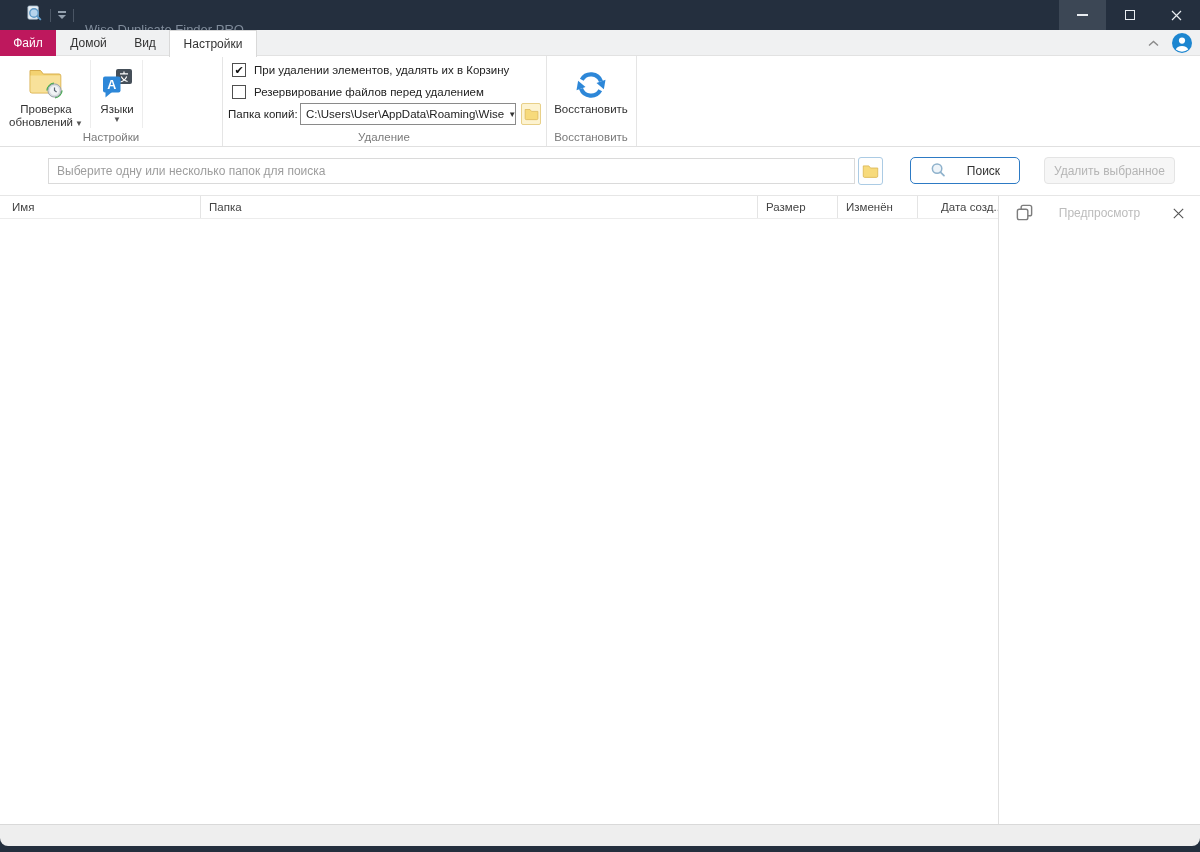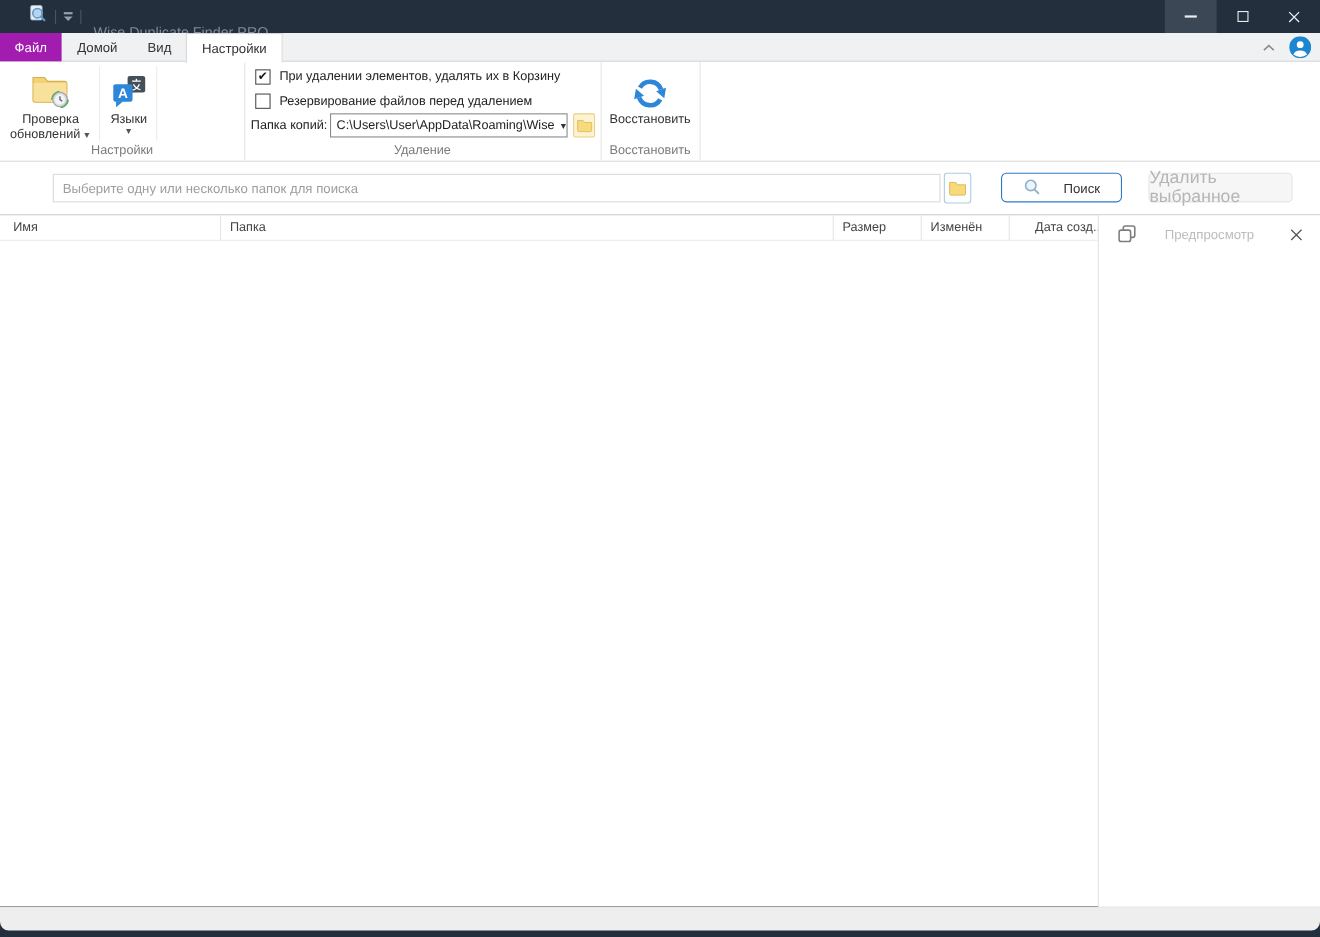--- a/index.html
+++ b/index.html
@@ -17,21 +17,21 @@
   .tb-title { color:#7f8b9a; font-size:13px; margin-left:4px; white-space:nowrap;margin-top:28px; }
   .tb-controls { position:absolute; right:0; top:0; height:30px; display:flex; }
   .tb-btn { width:47px; height:30px; display:flex; align-items:center; justify-content:center; cursor:pointer; }
   .tb-btn.min { background:#3c4755; }
   .min-line { width:11px; height:2px; background:#e9edf1; }
   .max-box { width:10px; height:10px; border:1px solid #e9edf1; }
 
   
   .tabrow { position:absolute; top:30px; left:0; width:1200px; height:26px; background:#f0f1f2; border-bottom:1px solid #e2e2e2; display:flex; }
   .tab { height:26px; display:flex; align-items:center; justify-content:center; font-size:12px; color:#333; cursor:pointer; }
-  .tab.file { width:56px; background:#a21caf; color:#fff; }
+  .tab.file { width:56px; background:#be185d; color:#fff; }
   .tab.home { width:65px; }
   .tab.view { width:48px; }
   .tab.active { width:88px; background:#fff; border:1px solid #d9d9d9; border-bottom:none; height:27px; z-index:3; }
   .tabrow-right { position:absolute; right:0; top:0; height:26px; width:70px; display:flex; align-items:center; justify-content:flex-end; gap:10px; padding-right:8px; background:transparent; }
   .chev-btn { width:18px; height:18px; display:flex; align-items:center; justify-content:center; cursor:pointer; }
   .acct-btn { width:20px; height:20px; cursor:pointer; }
 
   
   .ribbon { position:absolute; top:56px; left:0; width:1200px; height:91px; background:#fff; border-bottom:1px solid #e0e0e0; }
   .vsep { position:absolute; top:0; bottom:0; width:1px; background:#e5e5e5; }
@@ -53,21 +53,21 @@
   .combo { width:216px; height:22px; border:1px solid #8a8a8a; background:#fff; display:flex; align-items:center; padding:0 5px; font-size:11.5px; color:#222; cursor:pointer; white-space:nowrap; overflow:hidden; }
   .combo .combo-arrow { margin-left:auto; font-size:8px; color:#333; padding-left:4px; }
   .mini-folder-btn { margin-left:5px; width:20px; height:22px; display:flex; align-items:center; justify-content:center; cursor:pointer; background:#fdf3d0; border:1px solid #e8d089; border-radius:2px; }
 
   
   .searchrow { position:absolute; top:147px; left:0; width:1200px; height:48px; background:#fff; }
   .search-input { position:absolute; left:48px; top:11px; width:807px; height:26px; border:1px solid #dadada; font-size:12px; color:#333; padding:0 8px; outline:none; font-family:"Liberation Sans", sans-serif; }
   .search-input::placeholder { color:#9d9d9d; }
   .folder-pick-btn { position:absolute; left:858px; top:10px; width:25px; height:28px; border:1px solid #abcbe4; border-radius:3px; background:#fefefe; display:flex; align-items:center; justify-content:center; cursor:pointer; }
   .search-btn { position:absolute; left:910px; top:10px; width:110px; height:27px; border:1.5px solid #2d7ac4; border-radius:5px; background:#fff; display:flex; align-items:center; justify-content:center; gap:20px; font-size:12px; color:#333; cursor:pointer; }
-  .del-btn { position:absolute; left:1044px; top:10px; width:131px; height:27px; border:1px solid #e4e4e4; border-radius:4px; background:#f6f6f6; color:#b5b5b5; font-size:16px; display:flex; align-items:center; justify-content:center; cursor:default; }
+  .del-btn { position:absolute; left:1044px; top:10px; width:131px; height:27px; border:1px solid #e4e4e4; border-radius:4px; background:#f6f6f6; color:#b5b5b5; font-size:12px; display:flex; align-items:center; justify-content:center; cursor:default; }
 
   
   .main { position:absolute; top:195px; left:0; width:1200px; height:629px; background:#fff; border-top:1px solid #e6e6e6; }
   .thead { position:absolute; left:0; top:0; width:998px; height:23px; display:flex; border-bottom:1px solid #ececec; }
   .th { display:flex; align-items:center; font-size:11.5px; color:#444; padding-left:8px; border-left:1px solid #e4e4e4; white-space:nowrap; overflow:hidden; cursor:pointer; }
   .th:first-child { border-left:none; padding-left:12px; }
   .tbody { position:absolute; left:0; top:23px; width:998px; bottom:0; }
   .divider { position:absolute; left:998px; top:0; width:1px; height:629px; background:#e0e0e0; }
   .preview { position:absolute; left:999px; top:0; width:201px; height:629px; background:#fff; }
   .pv-head { position:relative; height:34px; }

